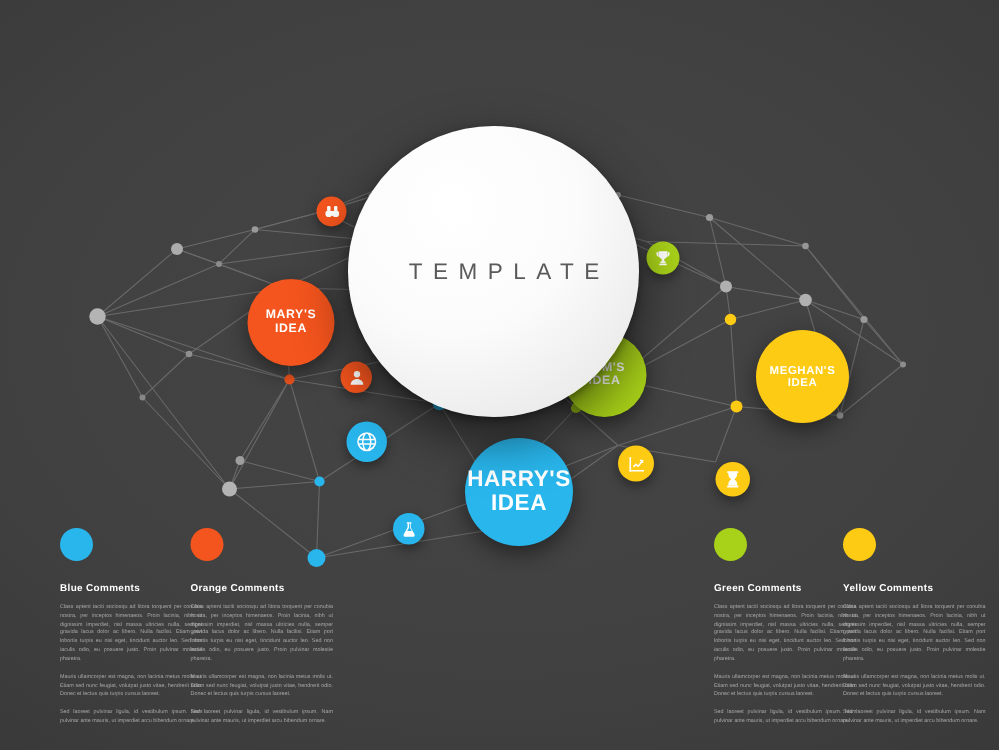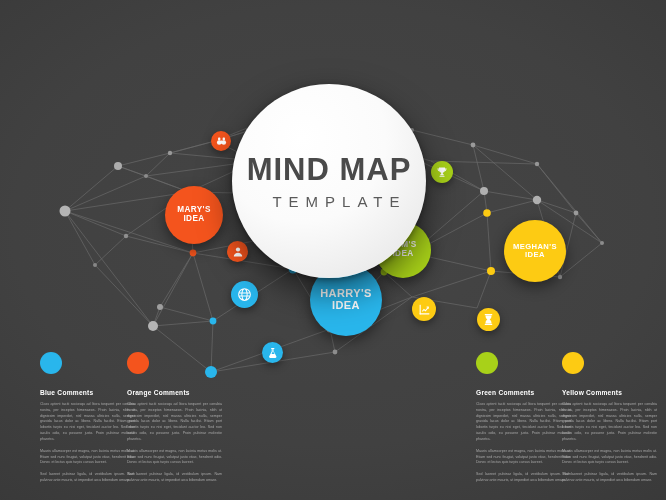--- a/index.html
+++ b/index.html
@@ -191,35 +191,34 @@
         <circle cx="537" cy="164" r="2.2" fill="#969696"></circle>
         <circle cx="576" cy="213" r="2.4" fill="#9a9a9a"></circle>
         <circle cx="560" cy="277" r="2.2" fill="#909090"></circle>
         <circle cx="602" cy="243" r="2" fill="#8c8c8c"></circle>
         <circle cx="95" cy="265" r="2" fill="#878787"></circle>
         <circle cx="126" cy="236" r="2.2" fill="#8f8f8f"></circle>
       </g>
   </svg>
 
   <div class="center-circle">
-    <div class="center-title">MIND MAP</div>
     <div class="center-sub">TEMPLATE</div>
   </div>
 
   <div id="bubble-layer">
       <div class="bubble" style="left: 165px; top: 186px; width: 58px; height: 58px; background: rgb(244, 84, 29); font-size: 8.2px;">
         <span>MARY'S<br>IDEA</span>
       </div>
       <div class="bubble" style="left: 375px; top: 222px; width: 56px; height: 56px; background: rgb(168, 209, 25); font-size: 8.2px;">
         <span>TOM'S<br>IDEA</span>
       </div>
       <div class="bubble" style="left: 504px; top: 220px; width: 62px; height: 62px; background: rgb(253, 203, 19); font-size: 7.6px;">
         <span>MEGHAN'S<br>IDEA</span>
       </div>
-      <div class="bubble" style="left: 310px; top: 264px; width: 72px; height: 72px; background: rgb(41, 182, 236); font-size: 11px;">
+      <div class="bubble" style="left: 310px; top: 292px; width: 72px; height: 72px; background: rgb(41, 182, 236); font-size: 15px;">
         <span>HARRY'S<br>IDEA</span>
       </div>
     </div>
   <div id="badge-layer">
       <div class="badge" style="left: 211px; top: 131px; width: 20px; height: 20px; background: rgb(244, 84, 29);">
         <svg width="11" height="11" viewBox="0 0 24 24" fill="#fff">
           <circle cx="7" cy="14" r="5"></circle>
           <circle cx="17" cy="14" r="5"></circle>
           <rect x="10" y="10" width="4" height="7" rx="1"></rect>
           <rect x="4.5" y="3" width="5" height="7" rx="1.6"></rect>

